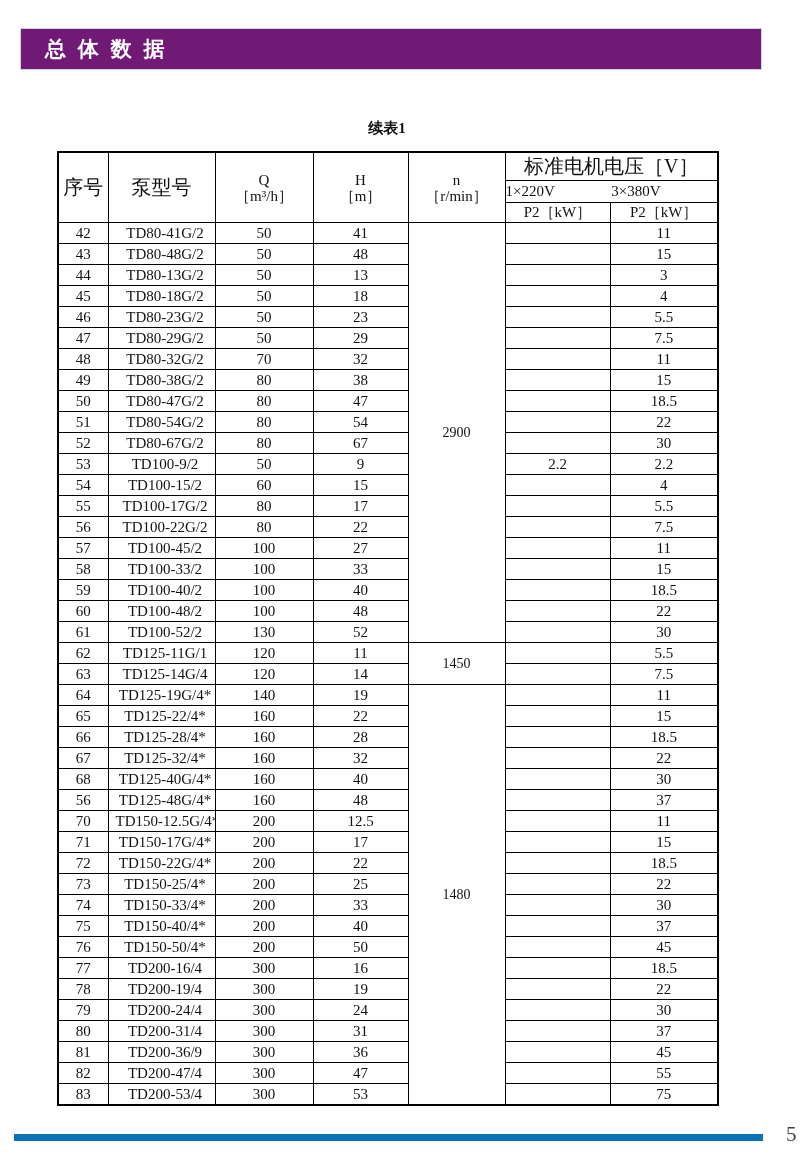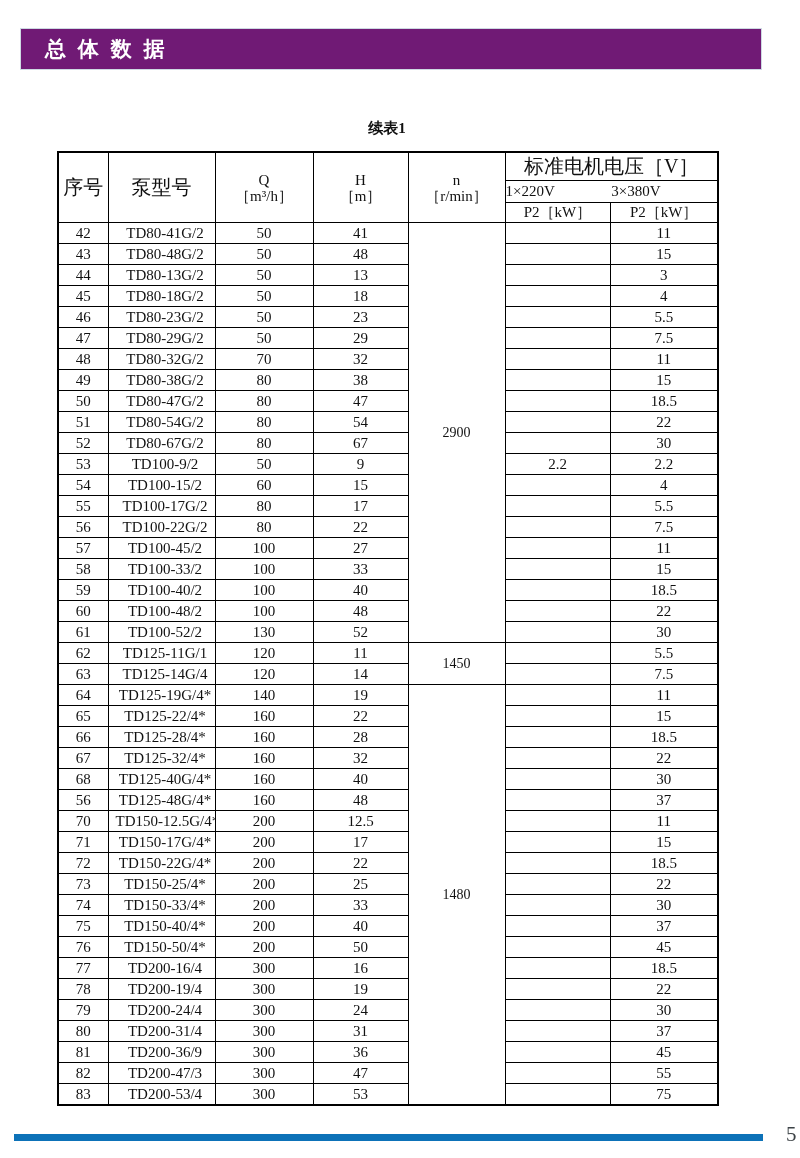--- a/index.html
+++ b/index.html
@@ -436,21 +436,21 @@
       <tr>
         <td>81</td>
         <td class="model">TD200-36/9</td>
         <td>300</td>
         <td>36</td>
         <td></td>
         <td>45</td>
       </tr>
       <tr>
         <td>82</td>
-        <td class="model">TD200-47/3</td>
+        <td class="model">TD200-47/4</td>
         <td>300</td>
         <td>47</td>
         <td></td>
         <td>55</td>
       </tr>
       <tr>
         <td>83</td>
         <td class="model">TD200-53/4</td>
         <td>300</td>
         <td>53</td>

